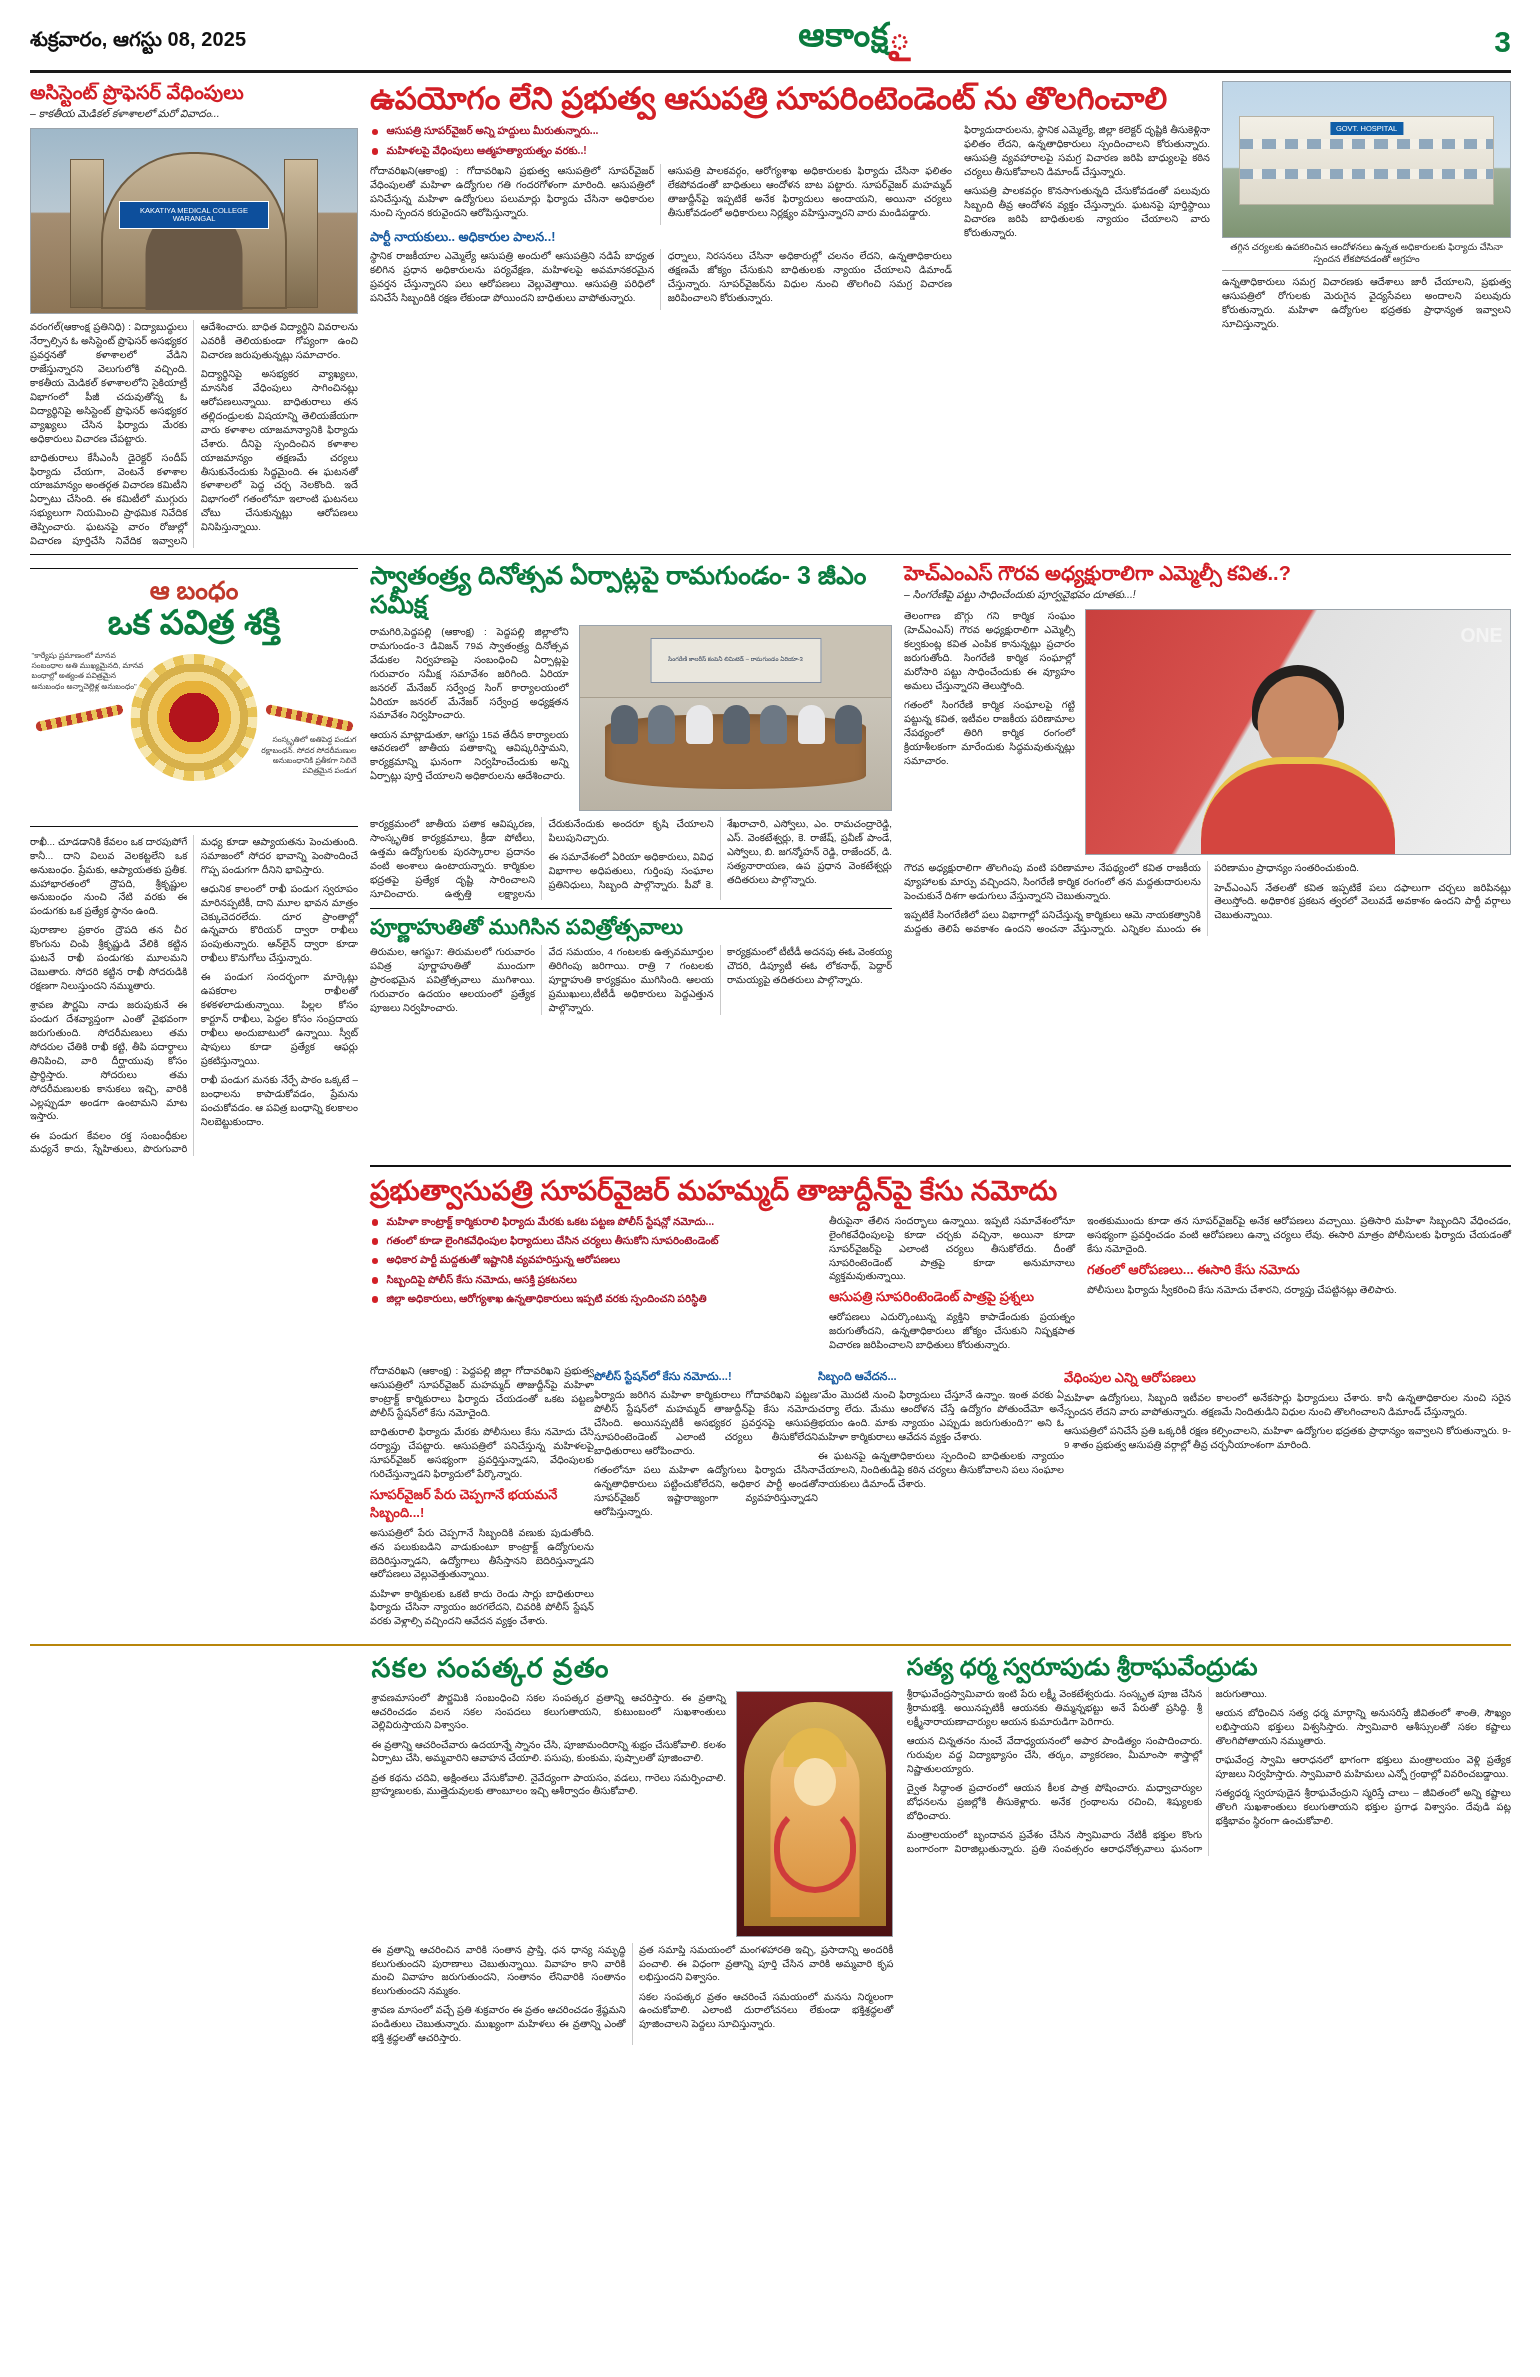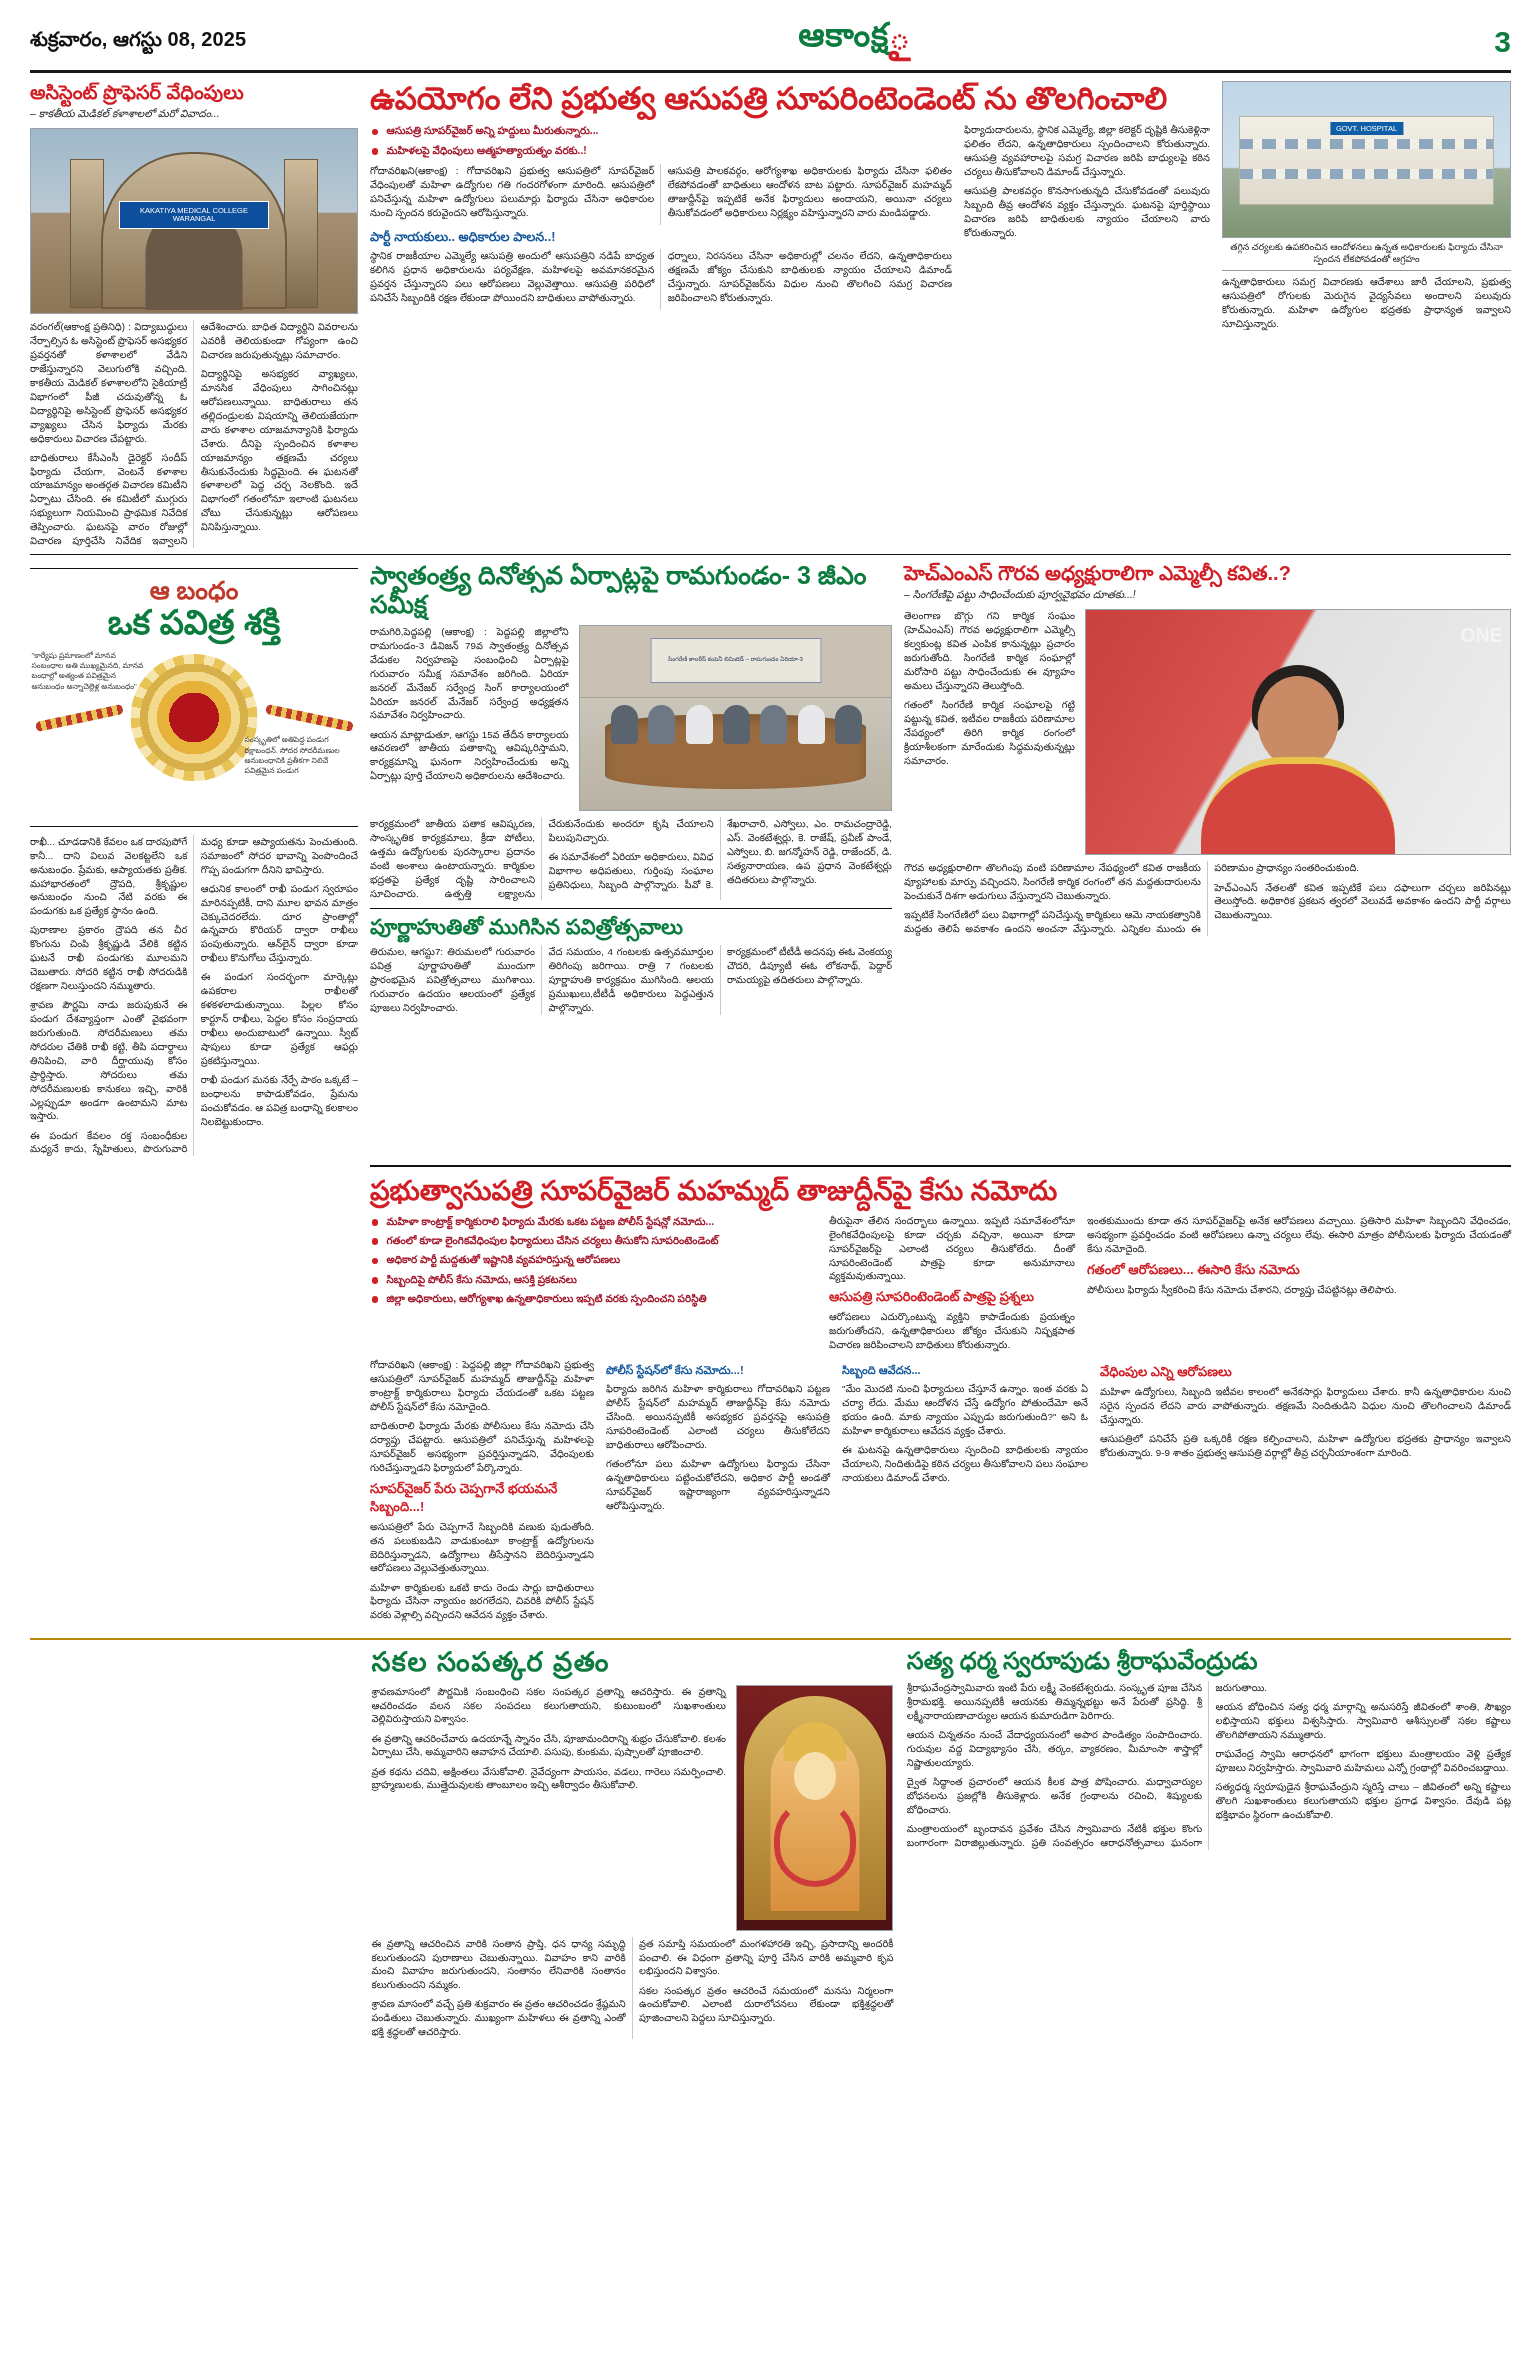--- a/index.html
+++ b/index.html
@@ -275,21 +275,21 @@
     position:absolute; top:67px; width:89px; height:10.4px;
     background: repeating-linear-gradient(90deg,#c0392b 0 5.2px,#e8c356 5.2px 10.4px);
     border-radius:5.2px;
   }
   .rakhi-thread-l { left: 4.5px; transform: rotate(-12deg); }
   .rakhi-thread-r { right: 4.5px; transform: rotate(12deg); }
   .rakhi-note {
     position:absolute; font-size: 7.6px; line-height:1.35; color:#333; width: 112px;
   }
   .rakhi-note.left { left: 1.5px; top: 4.5px; }
-  .rakhi-note.right { right: 1.5px; top: 89px; }
+  .rakhi-note.right { right: 1.5px; top: 89px; text-align: right; }
 
   
   .band { border-top: 2.2px solid #111; padding-top: 7.5px; margin-top: 9px; }
   .band-thin { border-top: 0.7px solid #111; padding-top: 6px; margin-top: 7.5px; }
 
   
   .deity { height: 246px; background: linear-gradient(#7a1f20, #4c1213); }
   .deity .arch {
     position:absolute; left:50%; top:10.4px; transform:translateX(-50%);
     width: 142px; height: 224px; background: linear-gradient(#d8b55f,#a8792c);
@@ -493,21 +493,21 @@
         <div class="small-head-red">ఆసుపత్రి సూపరింటెండెంట్ పాత్రపై ప్రశ్నలు</div>
         <p class="body">ఆరోపణలు ఎదుర్కొంటున్న వ్యక్తిని కాపాడేందుకు ప్రయత్నం జరుగుతోందని, ఉన్నతాధికారులు జోక్యం చేసుకుని నిష్పక్షపాత విచారణ జరిపించాలని బాధితులు కోరుతున్నారు.</p>
       </div>
       <div style="flex:1;">
         <p class="body">ఇంతకుముందు కూడా తన సూపర్‌వైజర్‌పై అనేక ఆరోపణలు వచ్చాయి. ప్రతిసారి మహిళా సిబ్బందిని వేధించడం, అసభ్యంగా ప్రవర్తించడం వంటి ఆరోపణలు ఉన్నా చర్యలు లేవు. ఈసారి మాత్రం పోలీసులకు ఫిర్యాదు చేయడంతో కేసు నమోదైంది.</p>
         <div class="small-head-red">గతంలో ఆరోపణలు... ఈసారి కేసు నమోదు</div>
         <p class="body">పోలీసులు ఫిర్యాదు స్వీకరించి కేసు నమోదు చేశారని, దర్యాప్తు చేపట్టినట్లు తెలిపారు.</p>
       </div>
     </div>
 
-    <div style="display:flex; gap:12px; margin-top:1px;">
+    <div style="display:flex; margin-top:7px;">
       <div style="width:224px;">
         <p class="body">గోదావరిఖని (ఆకాంక్ష) : పెద్దపల్లి జిల్లా గోదావరిఖని ప్రభుత్వ ఆసుపత్రిలో సూపర్‌వైజర్ మహమ్మద్ తాజుద్దీన్‌పై మహిళా కాంట్రాక్ట్ కార్మికురాలు ఫిర్యాదు చేయడంతో ఒకట పట్టణ పోలీస్ స్టేషన్‌లో కేసు నమోదైంది.</p>
         <p class="body">బాధితురాలి ఫిర్యాదు మేరకు పోలీసులు కేసు నమోదు చేసి దర్యాప్తు చేపట్టారు. ఆసుపత్రిలో పనిచేస్తున్న మహిళలపై సూపర్‌వైజర్ అసభ్యంగా ప్రవర్తిస్తున్నాడని, వేధింపులకు గురిచేస్తున్నాడని ఫిర్యాదులో పేర్కొన్నారు.</p>
         <div class="small-head-red">సూపర్‌వైజర్ పేరు చెప్పగానే భయమనే సిబ్బంది...!</div>
         <p class="body">అసుపత్రిలో పేరు చెప్పగానే సిబ్బందికి వణుకు పుడుతోంది. తన పలుకుబడిని వాడుకుంటూ కాంట్రాక్ట్ ఉద్యోగులను బెదిరిస్తున్నాడని, ఉద్యోగాలు తీసేస్తానని బెదిరిస్తున్నాడని ఆరోపణలు వెల్లువెత్తుతున్నాయి.</p>
         <p class="body">మహిళా కార్మికులకు ఒకటి కాదు రెండు సార్లు బాధితురాలు ఫిర్యాదు చేసినా న్యాయం జరగలేదని, చివరికి పోలీస్ స్టేషన్ వరకు వెళ్లాల్సి వచ్చిందని ఆవేదన వ్యక్తం చేశారు.</p>
       </div>
       <div style="width:224px;">
         <div class="small-head-blue">పోలీస్ స్టేషన్‌లో కేసు నమోదు...!</div>
         <p class="body">ఫిర్యాదు జరిగిన మహిళా కార్మికురాలు గోదావరిఖని పట్టణ పోలీస్ స్టేషన్‌లో మహమ్మద్ తాజుద్దీన్‌పై కేసు నమోదు చేసింది. అయినప్పటికీ అసభ్యకర ప్రవర్తనపై ఆసుపత్రి సూపరింటెండెంట్ ఎలాంటి చర్యలు తీసుకోలేదని బాధితురాలు ఆరోపించారు.</p>

